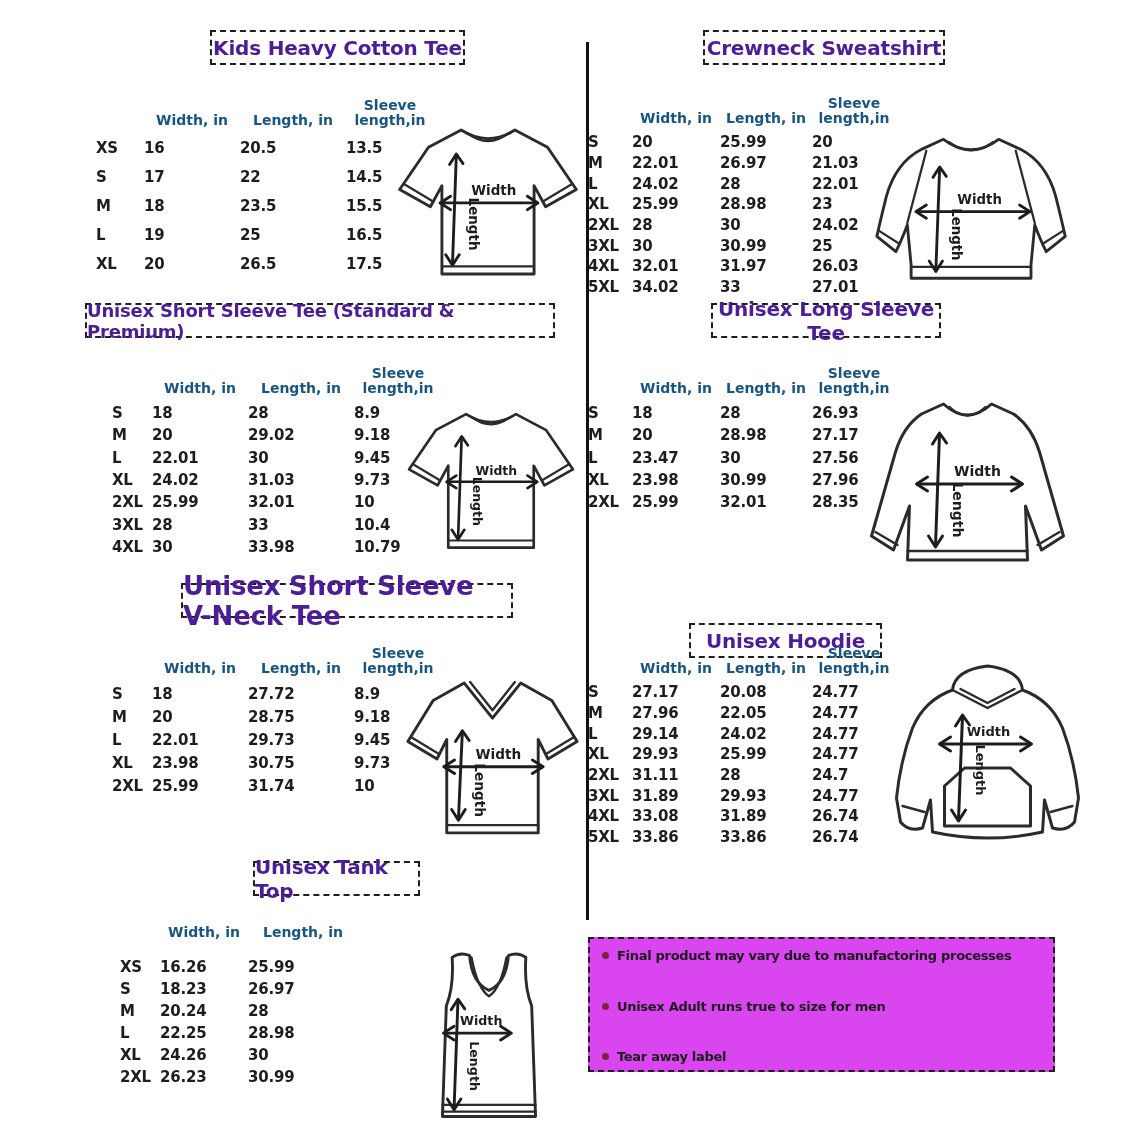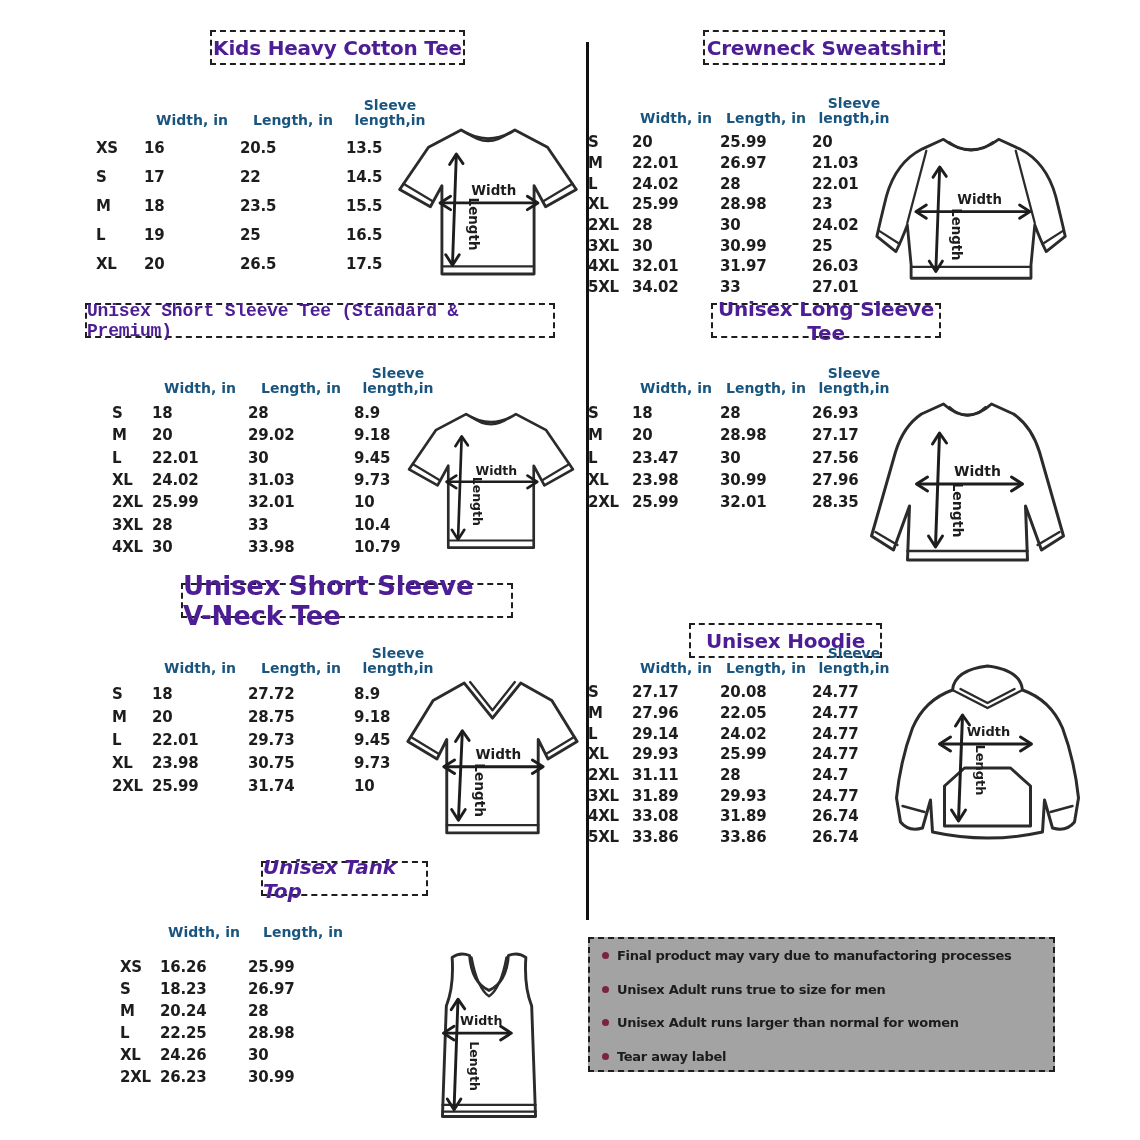--- a/index.html
+++ b/index.html
@@ -5,25 +5,25 @@
   * { margin:0; padding:0; box-sizing:border-box; }
   html,body { width:1140px; height:1140px; background:#fff; overflow:hidden; }
   body { position:relative; font-family:"DejaVu Sans","Liberation Sans",sans-serif; }
 
   
   .titlebox { position:absolute; border:2px dashed #1e1e1e; background:#fff;
     display:flex; align-items:center; justify-content:center;
     color:#4c1d95; font-weight:bold; font-size:20px; letter-spacing:-0.2px; }
   .t-kids { left:210px; top:30px;  width:255px; height:35px; }
   .t-crew { left:703px; top:30px;  width:242px; height:35px; }
-  .t-ss   { left:85px;  top:303px; width:470px; height:35px; font-size:18px;font-family:Liberation Mono, monospace; }
+  .t-ss   { left:85px;  top:303px; width:470px; height:35px; font-size:18px; }
   .t-ls   { left:711px; top:303px; width:230px; height:35px;text-align:center; }
   .t-vn   { left:181px; top:583px; width:332px; height:35px; font-size:26px; }
   .t-hd   { left:689px; top:583px; width:193px; height:35px;margin-top:40px; }
-  .t-tank { left:261px; top:861px; width:167px; height:35px;font-style:italic; }
+  .t-tank { left:253px; top:861px; width:167px; height:35px; }
 
   
   .table { position:absolute; }
   .thead, .trow { display:grid; align-items:center; }
   .thead { height:52px; align-items:end; padding-bottom:6px; }
   .hd { color:#19557f; font-weight:bold; font-size:14px; text-align:center;
         line-height:1.08; white-space:normal; }
   .tcell { font-weight:bold; font-size:15px; color:#1d1d1d; letter-spacing:-0.2px; }
 
   .sec-kids { left:96px;  top:82px; }
@@ -71,21 +71,21 @@
   .ill-ls   { left:858px; top:388px; width:228px; height:190px; }
   .ill-vn   { left:402px; top:668px; width:180px; height:178px; }
   .ill-hd   { left:880px; top:656px; width:216px; height:207px; }
   .ill-tank { left:420px; top:940px; width:138px; height:194px; }
 
   
   .divider { position:absolute; left:586px; top:42px; width:2.5px; height:878px; background:#111; }
 
   
   .notes { position:absolute; left:588px; top:937px; width:467px; height:135px;
-    border:2px dashed #1e1e1e; background:#a3a3a3; padding:9px 10px 6px 12px;
+    border:2px dashed #1e1e1e; background:#d946ef; padding:9px 10px 6px 12px;
     display:flex; flex-direction:column; justify-content:space-between; }
   .note { display:flex; align-items:center; }
   .bullet { width:7px; height:7px; border-radius:50%; background:#7a2440; margin-right:8px; flex:none; }
   .note-text { font-weight:bold; font-size:13px; letter-spacing:-0.3px; color:#1c1c1c; }
 </style>
 </head>
 <body>
 
 <div>
 
@@ -593,21 +593,17 @@
       <div class="note">
         <span class="bullet"></span>
         <span class="note-text">Final product may vary due to manufactoring processes</span>
       </div>
       <div class="note">
         <span class="bullet"></span>
         <span class="note-text">Unisex Adult runs true to size for men</span>
       </div>
       <div class="note">
         <span class="bullet"></span>
-        <span class="note-text">Unisex Adult runs larger than normal for women</span>
-      </div>
-      <div class="note">
-        <span class="bullet"></span>
         <span class="note-text">Tear away label</span>
       </div>
     </div>
 
 </div>
 
 </body></html>

